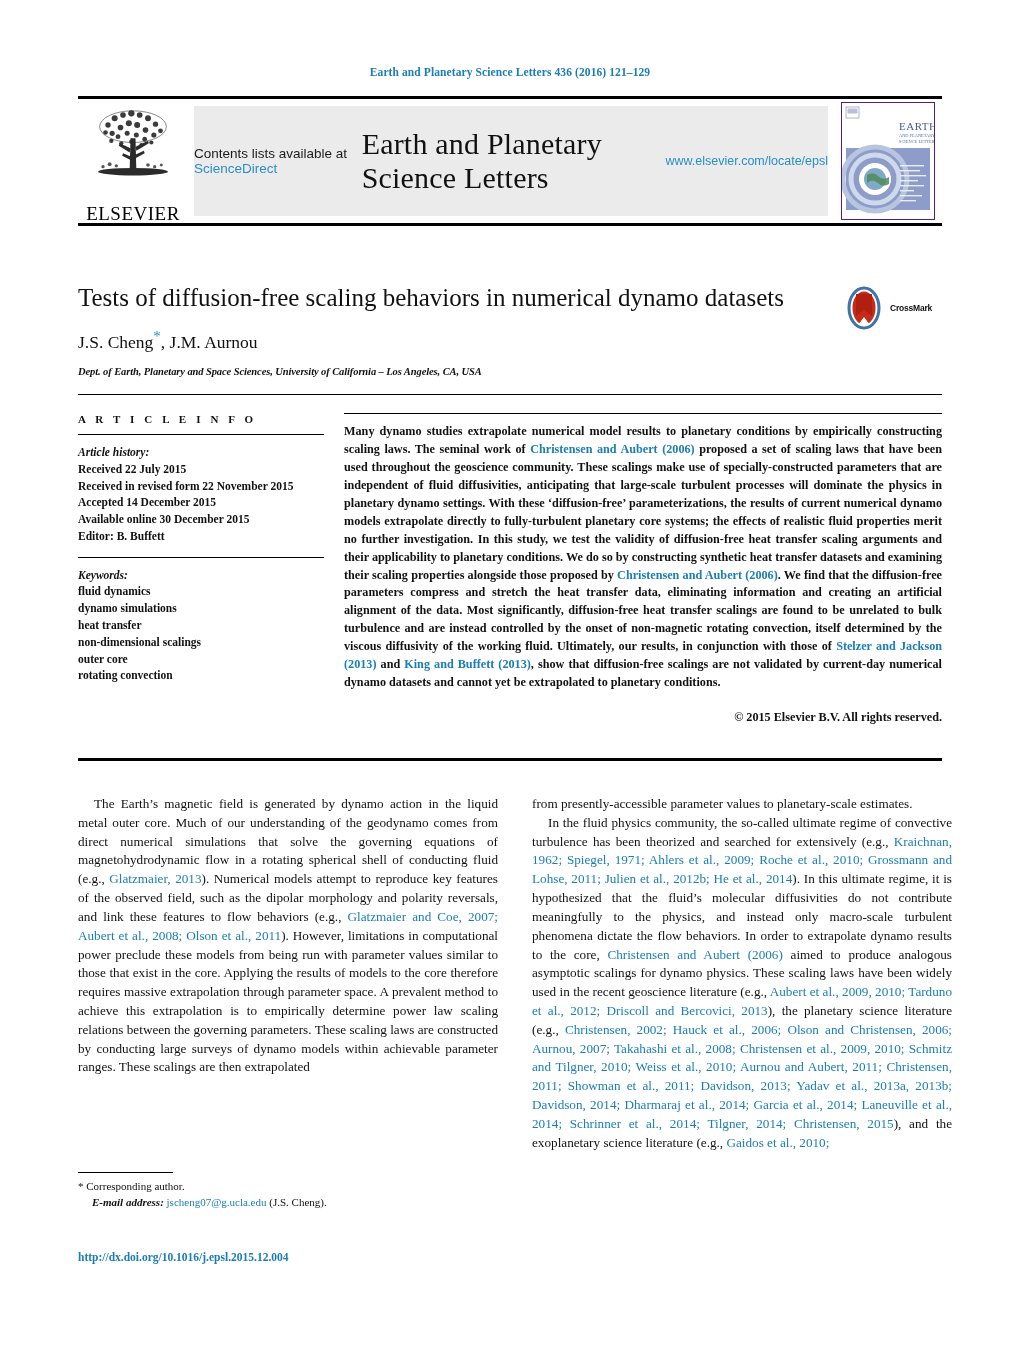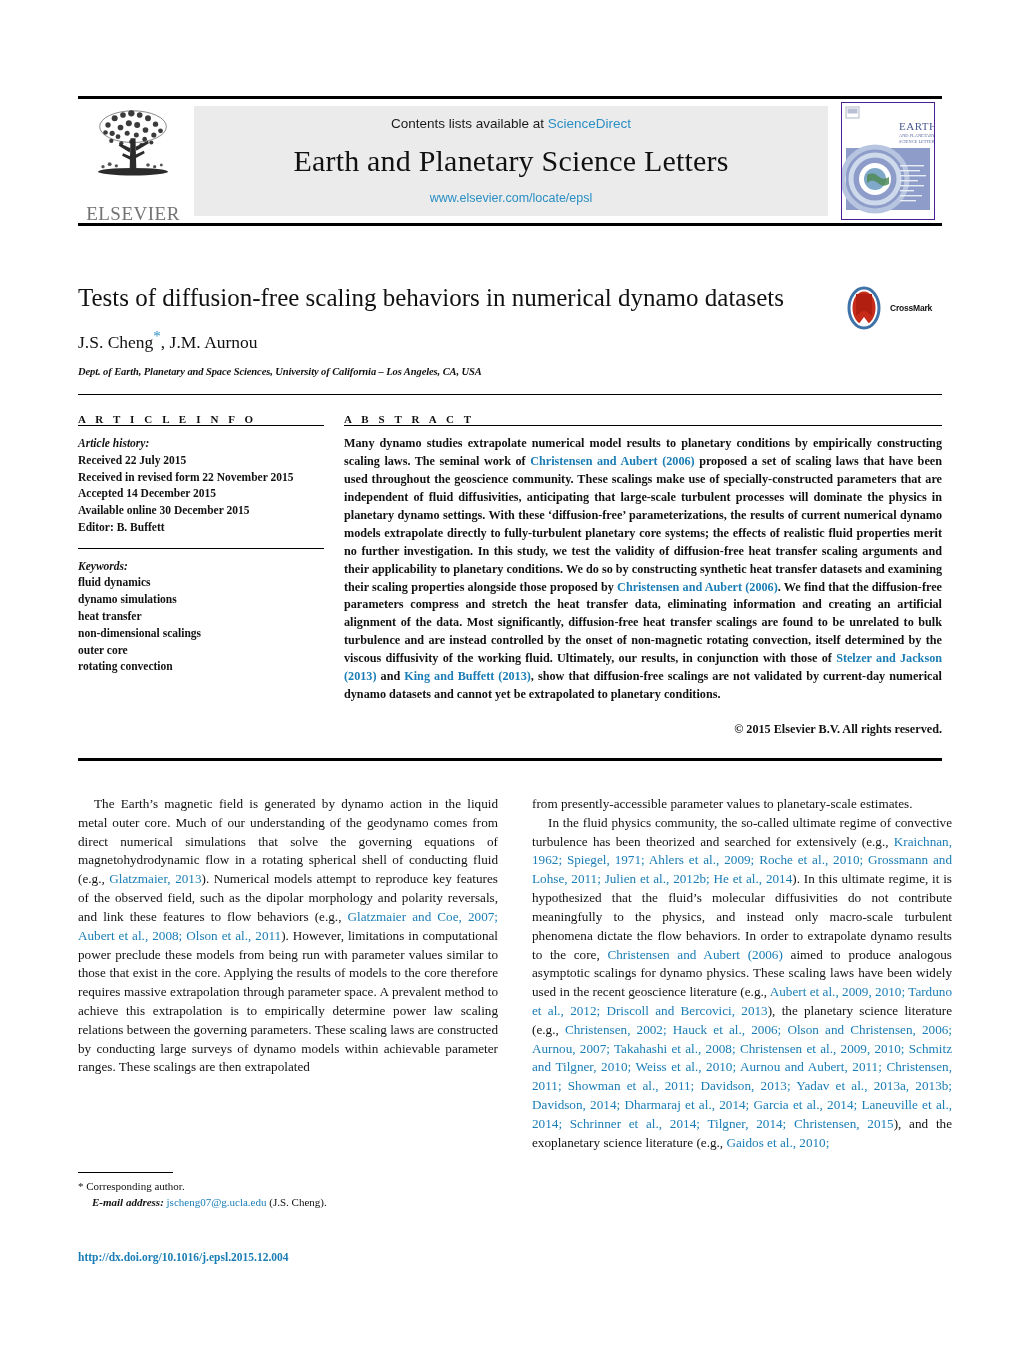--- a/index.html
+++ b/index.html
@@ -60,36 +60,35 @@
   }
   .elsevier-tree {
     width: 88px;
     height: 84px;
     display: block;
   }
   .elsevier-word {
     font-family: "Liberation Serif", serif;
     font-size: 19px;
     letter-spacing: 0.5px;
-    color: #737373;
+    color: #000000;
     font-weight: 400;
     line-height: 1;
     margin-top: 19px;
   }
   .center-cell {
     flex: 1 1 auto;
     background: #ebebeb;
     margin: 7px 6px 7px 6px;
     display: flex;
-    flex-direction: column;
+    flex-direction: row;
     align-items: center;
     justify-content: space-between;
     padding: 10px 0 11px 0;
     box-sizing: border-box;
-    text-align: center;
   }
   .contents-line {
     font-family: "Liberation Sans", sans-serif;
     font-size: 13.5px;
     color: #1a1a1a;
   }
   .contents-line .sd {
     color: #2a8fc4;
   }
   .journal-name {
@@ -204,20 +203,21 @@
   .col-abs {
     flex: 1 1 auto;
     margin-left: 20px;
   }
   .sechead {
     font-family: "Liberation Serif", serif;
     font-size: 11px;
     font-weight: bold;
     letter-spacing: 3.6px;
     color: #111;
+    margin-bottom: 9px;
   }
   .hr-sec {
     border-top: 1.6px solid #000;
     margin-bottom: 9px;
   }
   .info-group {
     font-family: "Liberation Serif", serif;
     font-size: 11.5px;
     line-height: 1.46;
     color: #111;
@@ -313,20 +313,21 @@
     font-weight: bold;
   }
   .doi-link { color: #1a7db5; }
   .issn-line { color: #111; }
 </style>
 </head>
 <body>
 
 <div class="page">
 
+  <div class="running-head">Earth and Planetary Science Letters 436 (2016) 121–129</div>
 
   <div class="masthead">
 
     <div class="elsevier-cell">
       <svg class="elsevier-tree" viewBox="0 0 100 96">
         <g fill="#2b2b2b">
           <ellipse cx="50" cy="26" rx="40" ry="19" fill="none" stroke="#333" stroke-width="0.7"></ellipse>
           <g opacity="0.92">
             <circle cx="20" cy="24" r="3.2"></circle>
               <circle cx="28" cy="16" r="3.6"></circle>
@@ -451,21 +452,20 @@
         <div>fluid dynamics</div>
         <div>dynamo simulations</div>
         <div>heat transfer</div>
         <div>non-dimensional scalings</div>
         <div>outer core</div>
         <div>rotating convection</div>
       </div>
     </div>
 
     <div class="col-abs">
-      <div class="sechead">A B S T R A C T</div>
       <div class="hr-sec"></div>
       <div class="abstract-body"><span>Many dynamo studies extrapolate numerical model results to planetary conditions by empirically constructing scaling laws. The seminal work of </span><span class="lnk">Christensen and Aubert (2006)</span><span> proposed a set of scaling laws that have been used throughout the geoscience community. These scalings make use of specially-constructed parameters that are independent of fluid diffusivities, anticipating that large-scale turbulent processes will dominate the physics in planetary dynamo settings. With these ‘diffusion-free’ parameterizations, the results of current numerical dynamo models extrapolate directly to fully-turbulent planetary core systems; the effects of realistic fluid properties merit no further investigation. In this study, we test the validity of diffusion-free heat transfer scaling arguments and their applicability to planetary conditions. We do so by constructing synthetic heat transfer datasets and examining their scaling properties alongside those proposed by </span><span class="lnk">Christensen and Aubert (2006)</span><span>. We find that the diffusion-free parameters compress and stretch the heat transfer data, eliminating information and creating an artificial alignment of the data. Most significantly, diffusion-free heat transfer scalings are found to be unrelated to bulk turbulence and are instead controlled by the onset of non-magnetic rotating convection, itself determined by the viscous diffusivity of the working fluid. Ultimately, our results, in conjunction with those of </span><span class="lnk">Stelzer and Jackson (2013)</span><span> and </span><span class="lnk">King and Buffett (2013)</span><span>, show that diffusion-free scalings are not validated by current-day numerical dynamo datasets and cannot yet be extrapolated to planetary conditions.</span></div>
       <div class="abstract-copy">© 2015 Elsevier B.V. All rights reserved.</div>
     </div>
   </div>
 
   <div class="rule-thick" style="top:758px;"></div>
 
   <div class="body-cols">
 

